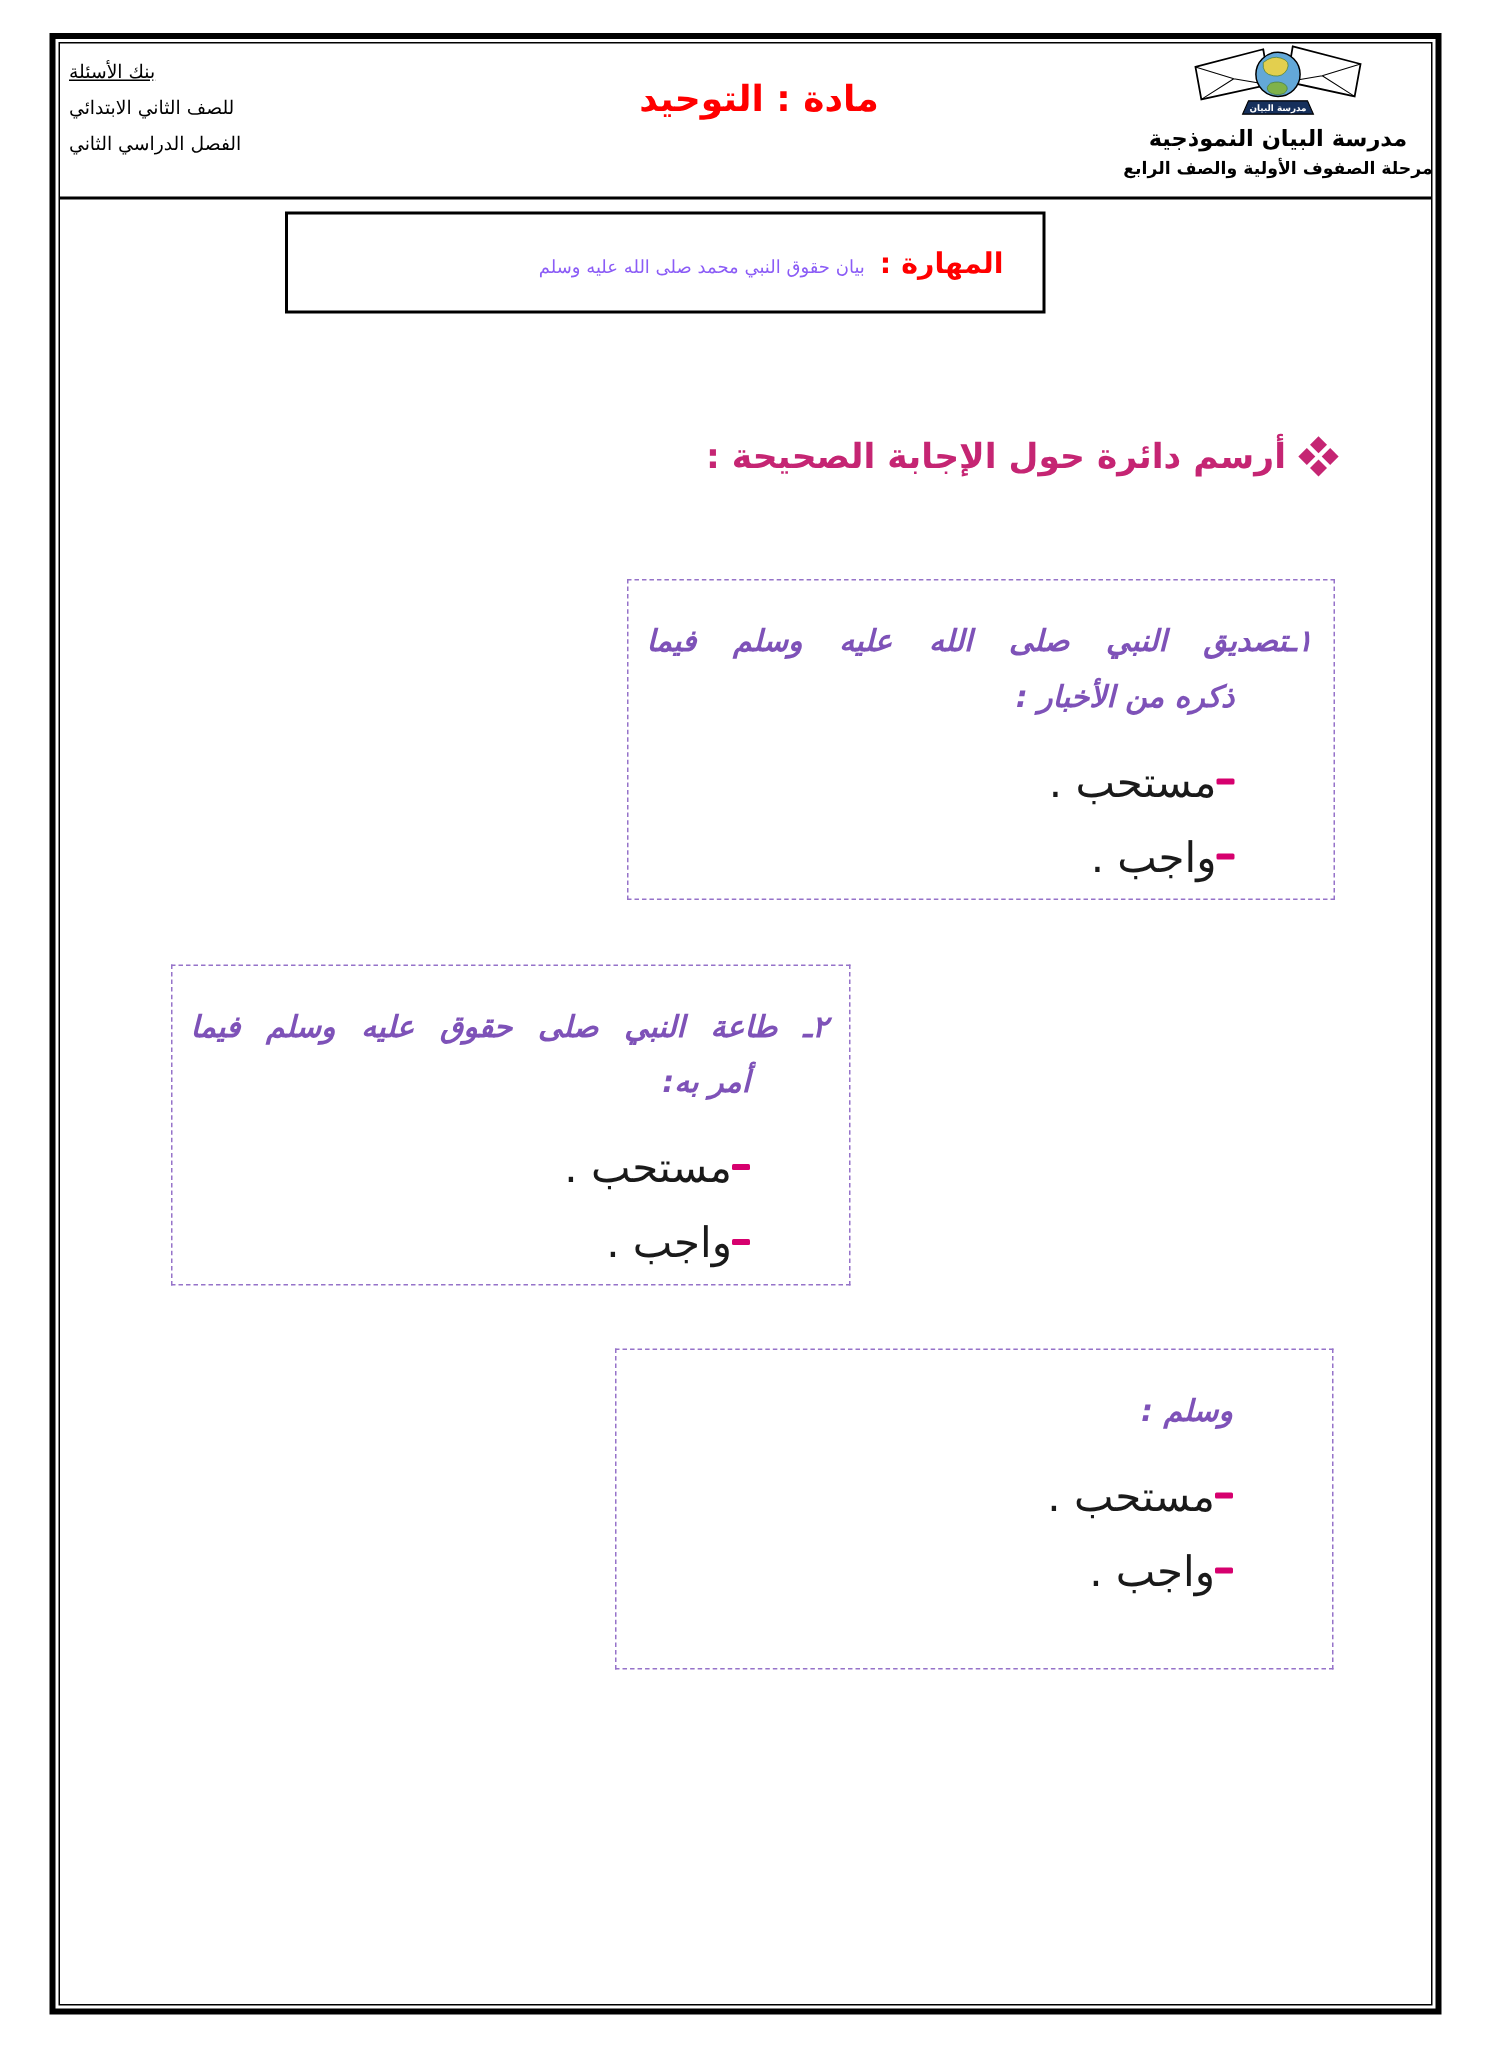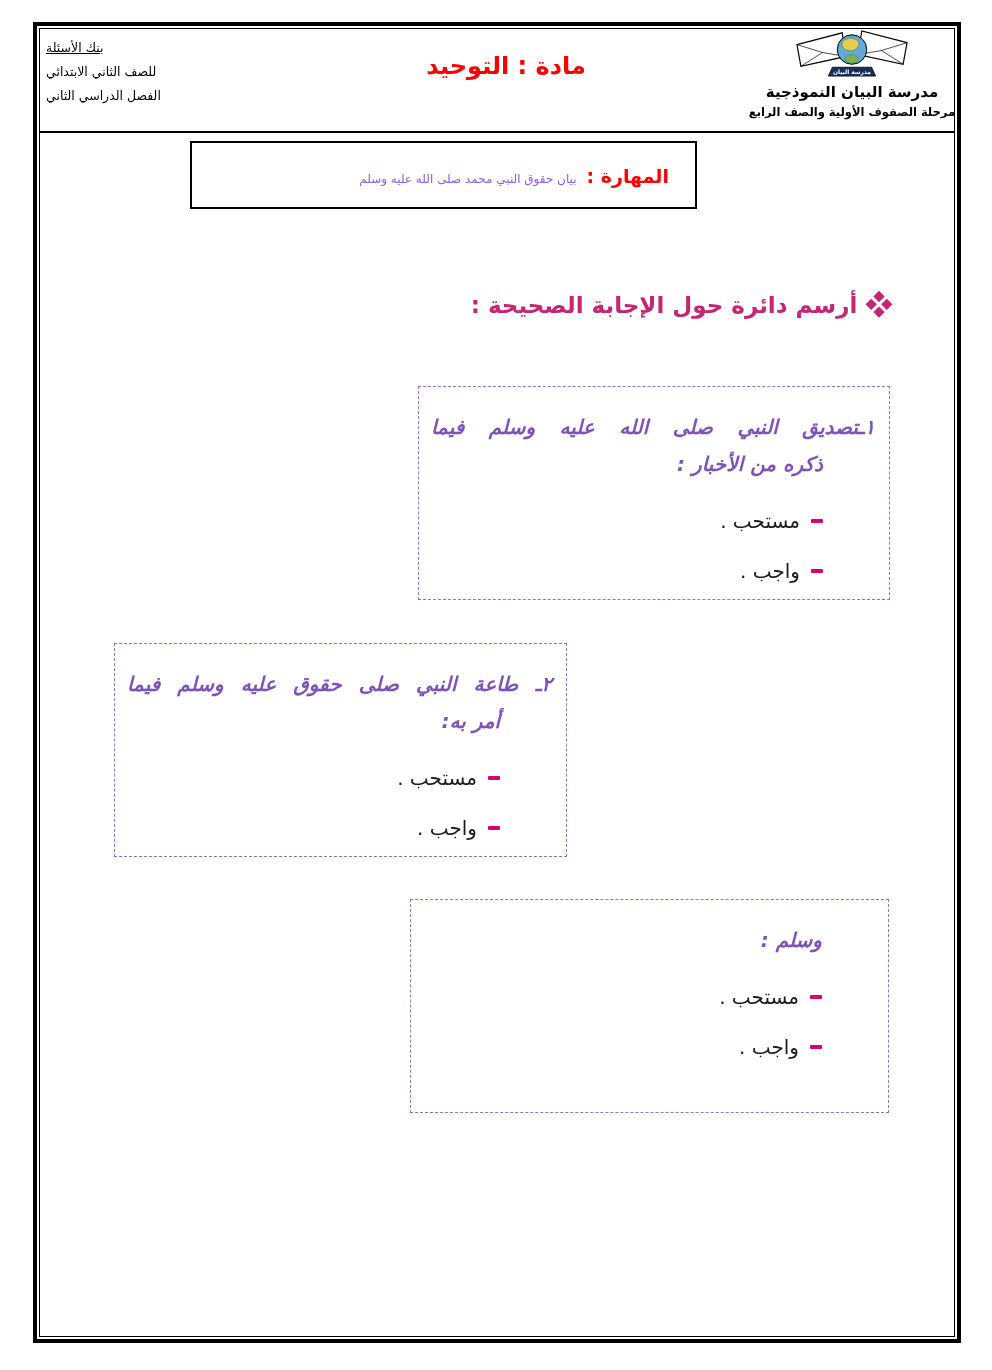--- a/index.html
+++ b/index.html
@@ -49,22 +49,22 @@
 
   
   .qbox { position:absolute; border:1px dashed #9673C9; direction:rtl;
           padding:22px 14px 0 12px; background:#fff; }
   .qbox1 { left:418px; top:386px; width:472px; height:214px; }
   .qbox2 { left:114px; top:643px; width:453px; height:214px; }
   .qbox3 { left:410px; top:899px; width:479px; height:214px; }
   .qtext { color:#7E52B8; font-weight:bold; font-size:20px; line-height:37px;font-style:italic; }
   .qtext .l1 { display:block; text-align:justify; text-align-last:justify; }
   .qtext .l2 { display:block; padding-right:52px; }
-  .opt { display:flex; direction:rtl; align-items:center; gap:11px;
-         margin:22px 52px 0 0; font-size:20px; color:#1A1A1A; height:28px; }
+  .opt { display:flex; direction:rtl; align-items:center; 
+         margin:22px 52px 0 0; font-size:28px; color:#1A1A1A; height:28px; }
   .opt:first-of-type { margin-top:24px; }
   .opt-dash { display:inline-block; width:12px; height:4px; background:#D6006E; border-radius:1px; flex:0 0 auto; }
 </style>
 </head>
 <body>
 
 <div class="page">
 
   <div class="frame">
     <div class="frame-inner"></div>

